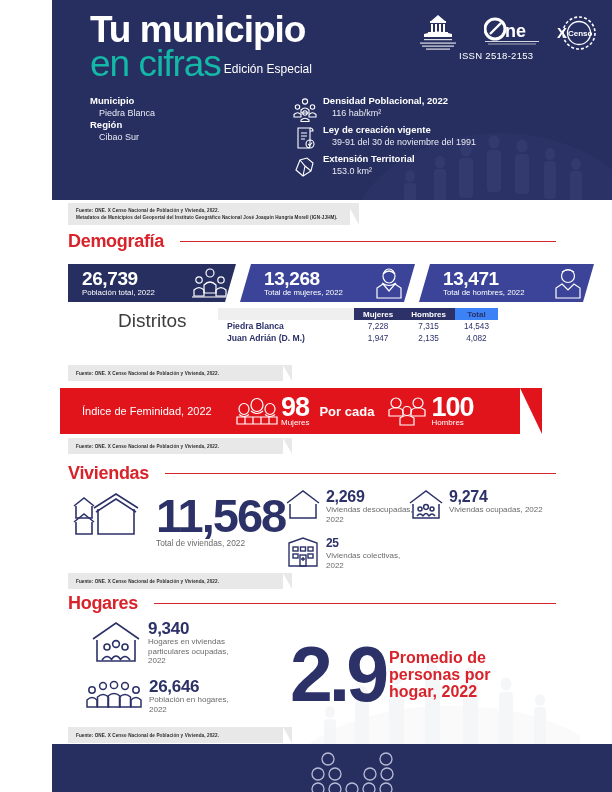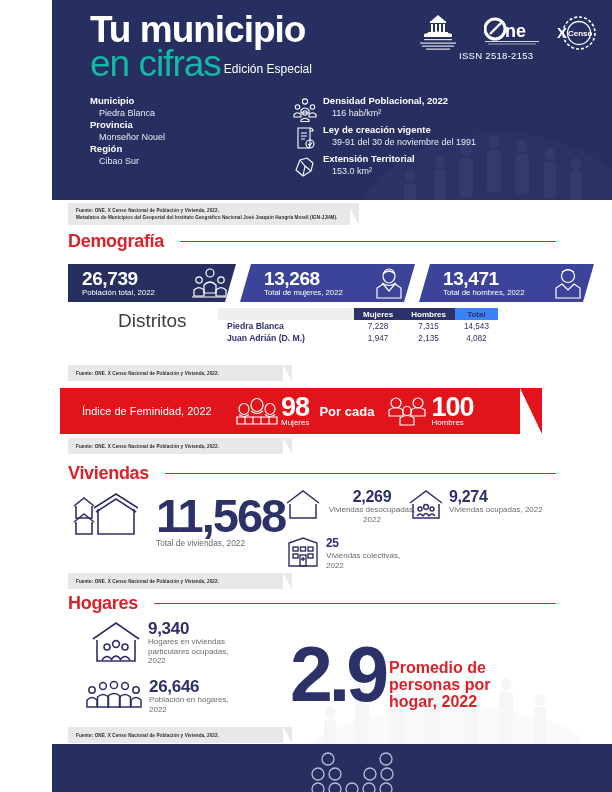--- a/index.html
+++ b/index.html
@@ -230,24 +230,20 @@
         <text x="13" y="22" font-family="Liberation Sans, sans-serif" font-size="8" font-weight="bold" fill="#fff">Censo</text>
       </svg>
     </div>
     <div class="issn">ISSN  2518-2153</div>
 
     <div class="info">
       <div class="info-left">
         <div>
           <div class="lbl">Municipio</div>
           <div class="val">Piedra Blanca</div>
-        </div>
-        <div>
-          <div class="lbl">Provincia</div>
-          <div class="val">Monseñor Nouel</div>
         </div>
         <div>
           <div class="lbl">Región</div>
           <div class="val">Cibao Sur</div>
         </div>
       </div>
 
       <div class="info-right">
         <div class="ir-row">
           <svg class="ir-ico" viewBox="0 0 26 26">
@@ -461,21 +457,21 @@
         <path d="M24 16 L46 2 L68 16 M28 17 L28 42 L64 42 L64 17"></path>
         <path d="M26 20 L46 7 L66 20"></path>
       </g>
     </svg>
     <div class="stxt" style="margin-left:8px;">
       <div class="bignum">11,568</div>
       <div class="s-cap" style="font-size:8.3px;width:110px;">Total de viviendas, 2022</div>
     </div>
   </div>
 
-  <div class="statblk" style="left:285px;top:489px;text-align:center;">
+  <div class="statblk" style="left:285px;top:489px;">
     <svg style="width:36px;height:32px;" viewBox="0 0 36 32">
       <g fill="none" stroke="#2c3168" stroke-width="1.5">
         <path d="M2 14 L18 2 L34 14"></path>
         <path d="M5 15 L5 29 L31 29 L31 15"></path>
       </g>
     </svg>
     <div class="stxt">
       <div class="s-num" style="font-size:16px;line-height:16px;">2,269</div>
       <div class="s-cap" style="width:92px;">Viviendas desocupadas, 2022</div>
     </div>
@@ -577,21 +573,21 @@
         <circle cx="51" cy="12" r="3.2"></circle>
           <path d="M46 22 q5-5 10 0 l0 7 l-10 0 Z"></path>
       </g>
     </svg>
     <div class="stxt" style="margin-left:6px;">
       <div class="s-num" style="font-size:17px;line-height:17px;">26,646</div>
       <div class="s-cap" style="width:90px;">Población en hogares, 2022</div>
     </div>
   </div>
 
-  <div style="position:absolute;left:290px;top:638px;display:flex;align-items:flex-end;">
+  <div style="position:absolute;left:290px;top:638px;display:flex;align-items:center;">
     <div class="bignum29">2.9</div>
     <div class="promedio" style="width:130px;margin-left:4px;">Promedio de personas por hogar, 2022</div>
   </div>
 
   <div class="srcbar" style="left:68px;top:727px;width:215px;">
     <div class="srctxt">Fuente: ONE. X Censo Nacional de Población y Vivienda, 2022.</div>
   </div>
 
   <div class="footer">
     <svg class="dots" width="130" height="42" viewBox="0 0 130 42">

